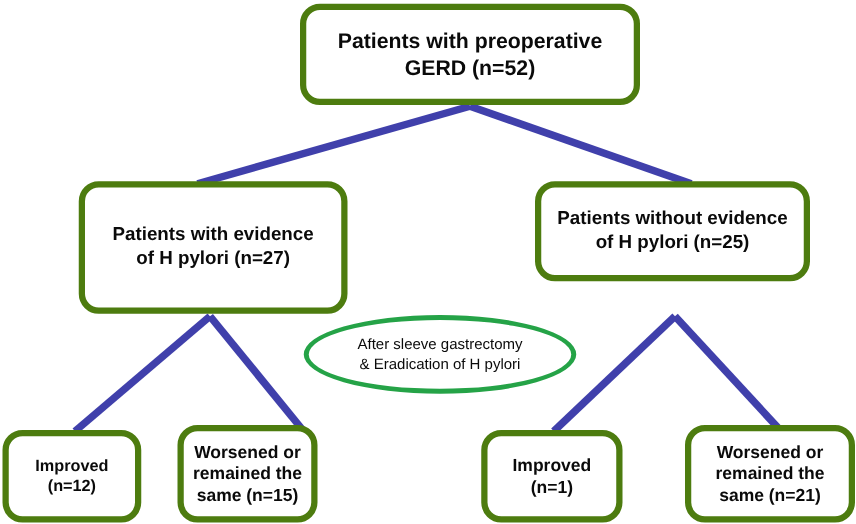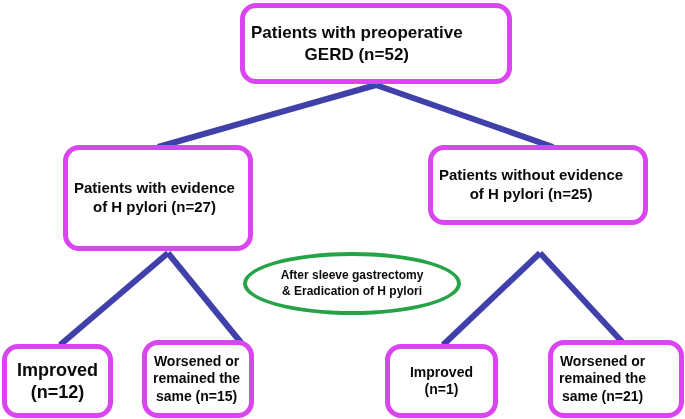--- a/index.html
+++ b/index.html
@@ -20,24 +20,25 @@
     left: 0;
     top: 0;
     width: 685px;
     height: 419px;
     pointer-events: none;
   }
   .node-box {
     position: absolute;
     box-sizing: border-box;
     background: #ffffff;
-    border: 5px solid #d946ef;
+    border: 5px solid #4d7c0f;
     border-radius: 16px;
     display: flex;
     align-items: center;
+    justify-content: center;
     text-align: center;
     color: #0a0a0a;
     font-weight: bold;
     line-height: 1.25;
     z-index: 2;
     white-space: pre-line;
   }
   .node-label {
     display: block;
     padding: 0 6px;
@@ -46,37 +47,37 @@
   #node-root {
     left: 240px;
     top: 3px;
     width: 272px;
     height: 81px;
     font-size: 17px;
   }
   #node-hp-positive {
     left: 63px;
     top: 145px;
-    width: 190px;
+    width: 215px;
     height: 106px;
     font-size: 15px;
   }
   #node-hp-negative {
     left: 428px;
     top: 145px;
     width: 220px;
     height: 80px;
     font-size: 15px;
   }
   #node-improved-left {
     left: 2px;
     top: 344px;
     width: 111px;
     height: 74px;
-    font-size: 18px;
+    font-size: 13px;
   }
   #node-worsened-left {
     left: 142px;
     top: 340px;
     width: 112px;
     height: 78px;
     font-size: 14px;
   }
   #node-improved-right {
     left: 385px;
@@ -100,21 +101,21 @@
     height: 63px;
     box-sizing: border-box;
     border: 4px solid #25a347;
     border-radius: 50%;
     background: #ffffff;
     display: flex;
     align-items: center;
     justify-content: center;
     text-align: center;
     color: #0a0a0a;
-    font-weight: bold;
+    font-weight: normal;
     font-size: 12px;
     line-height: 1.3;
     z-index: 3;
     white-space: pre-line;
   }
 </style>
 </head>
 <body>
 
 <div id="flowchart-root">

